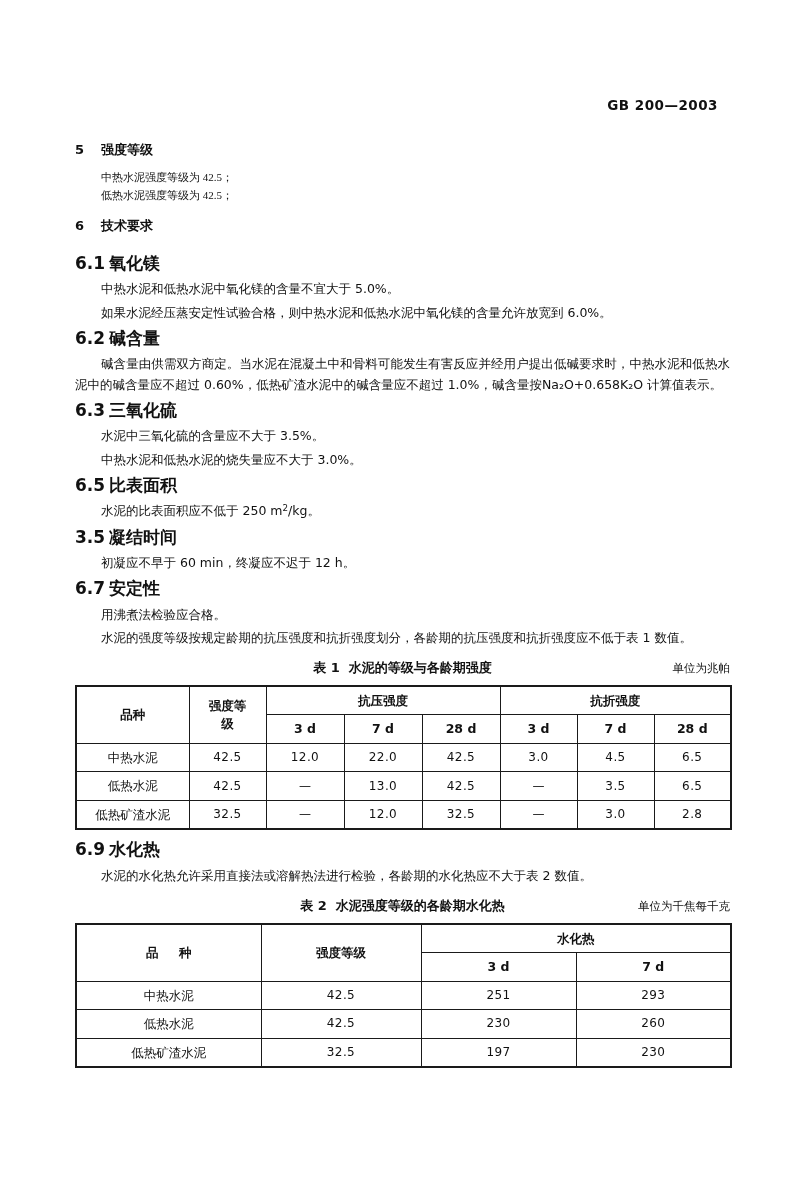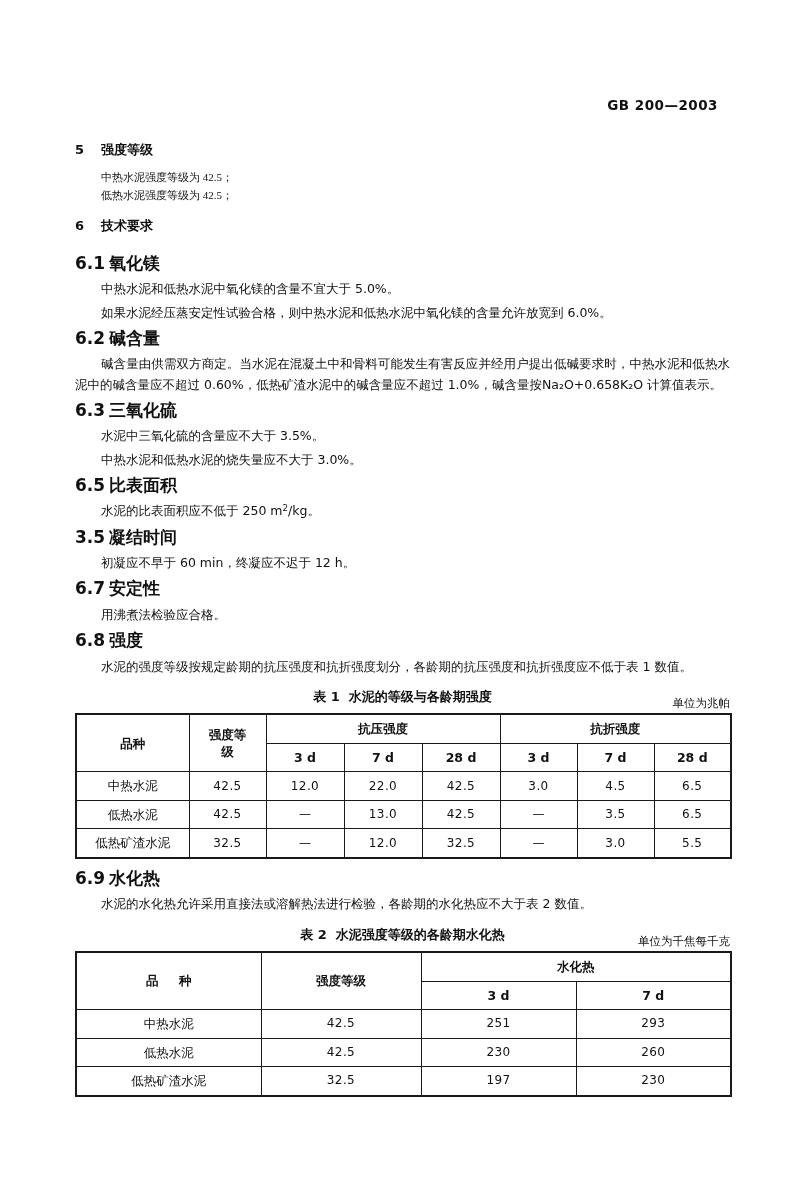--- a/index.html
+++ b/index.html
@@ -86,21 +86,21 @@
     font-size: 13px;
     font-weight: bold;
     margin: 10px 0 0 0;
     position: relative;
     line-height: 1.5;
   }
   .table-caption .cap-num { margin-right: 9px; margin-top: 24px; }
   .unit-note {
     position: absolute;
     right: 0;
-    top: 8px;
+    top: 2px;
     font-size: 11.5px;
     font-weight: normal;
     white-space: nowrap;
   }
 
   table.std {
     border-collapse: collapse;
     width: 655px;
     margin-top: 7px;
     table-layout: fixed;
@@ -176,23 +176,20 @@
     <div class="h2">
       <span class="num">3.5</span><span>凝结时间</span>
     </div>
     <div class="para indent">初凝应不早于 60 min，终凝应不迟于 12 h。</div>
 
     <div class="h2">
       <span class="num">6.7</span><span>安定性</span>
     </div>
     <div class="para indent">用沸煮法检验应合格。</div>
 
-    <div class="h2">
-      <span class="num">6.8</span><span>强度</span>
-    </div>
     <div class="para indent">水泥的强度等级按规定龄期的抗压强度和抗折强度划分，各龄期的抗压强度和抗折强度应不低于表 1 数值。</div>
 
     <div class="table-caption">
       <span class="cap-num">表 1</span><span>水泥的等级与各龄期强度</span>
       <span class="unit-note">单位为兆帕</span>
     </div>
 
     <table class="std">
       <colgroup>
         <col style="width:113px">
@@ -240,21 +237,21 @@
           <td class="num-cell outer-r">6.5</td>
         </tr>
         <tr class="bot-row">
           <td class="name-cell outer-l">低热矿渣水泥</td>
           <td class="num-cell">32.5</td>
           <td class="num-cell dash">—</td>
           <td class="num-cell">12.0</td>
           <td class="num-cell">32.5</td>
           <td class="num-cell dash">—</td>
           <td class="num-cell">3.0</td>
-          <td class="num-cell outer-r">5.5</td>
+          <td class="num-cell outer-r">2.8</td>
         </tr>
       </tbody>
     </table>
 
     <div class="gap-sm"></div>
 
     <div class="h2">
       <span class="num">6.9</span><span>水化热</span>
     </div>
     <div class="para indent">水泥的水化热允许采用直接法或溶解热法进行检验，各龄期的水化热应不大于表 2 数值。</div>

